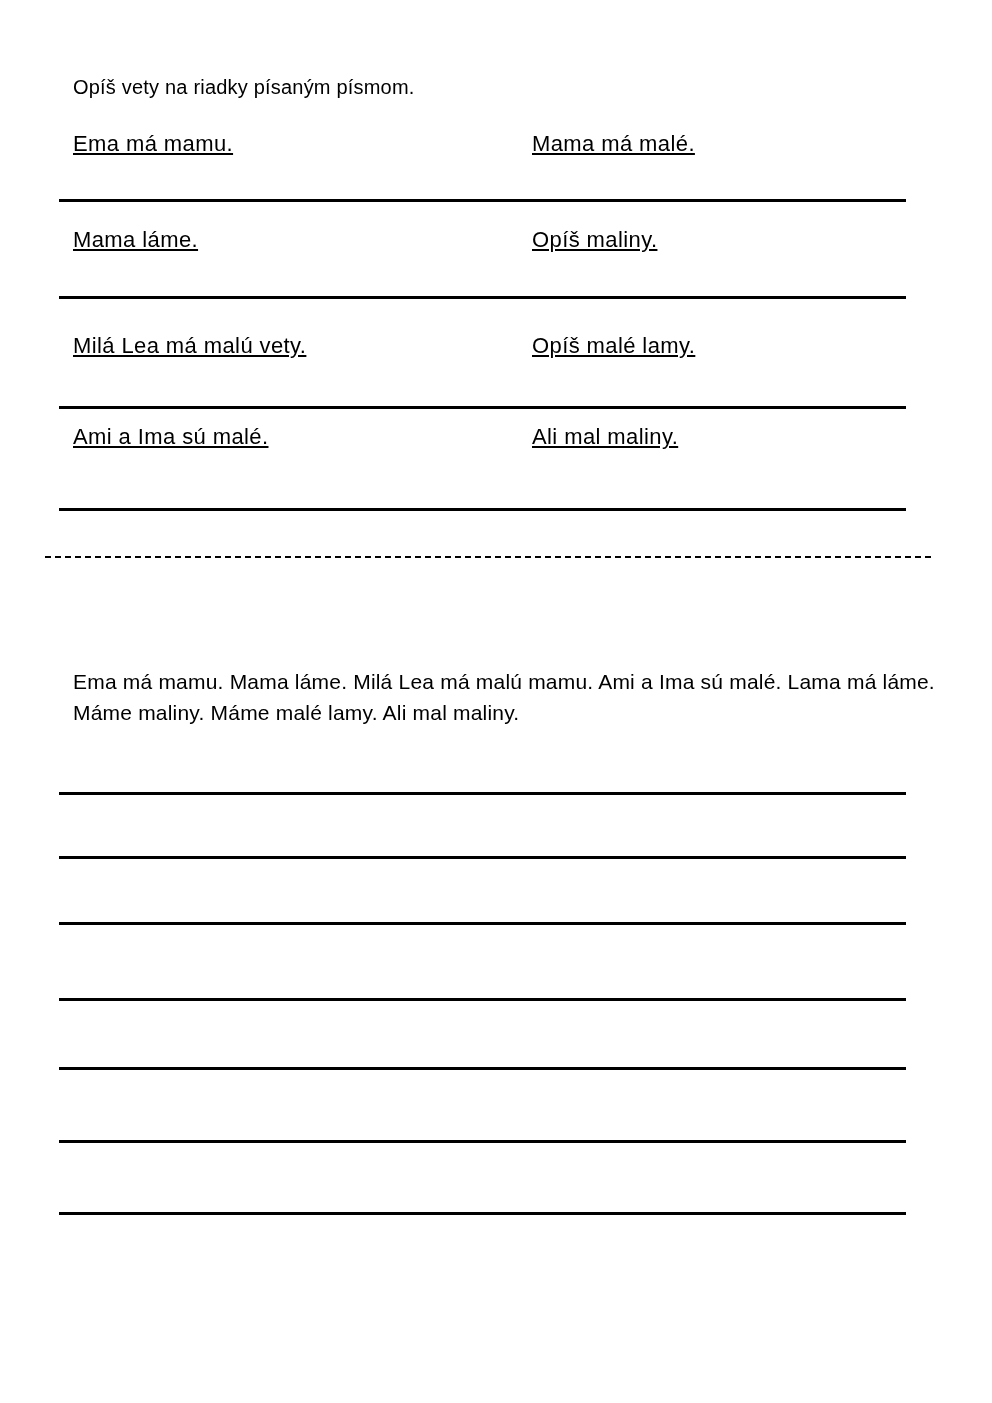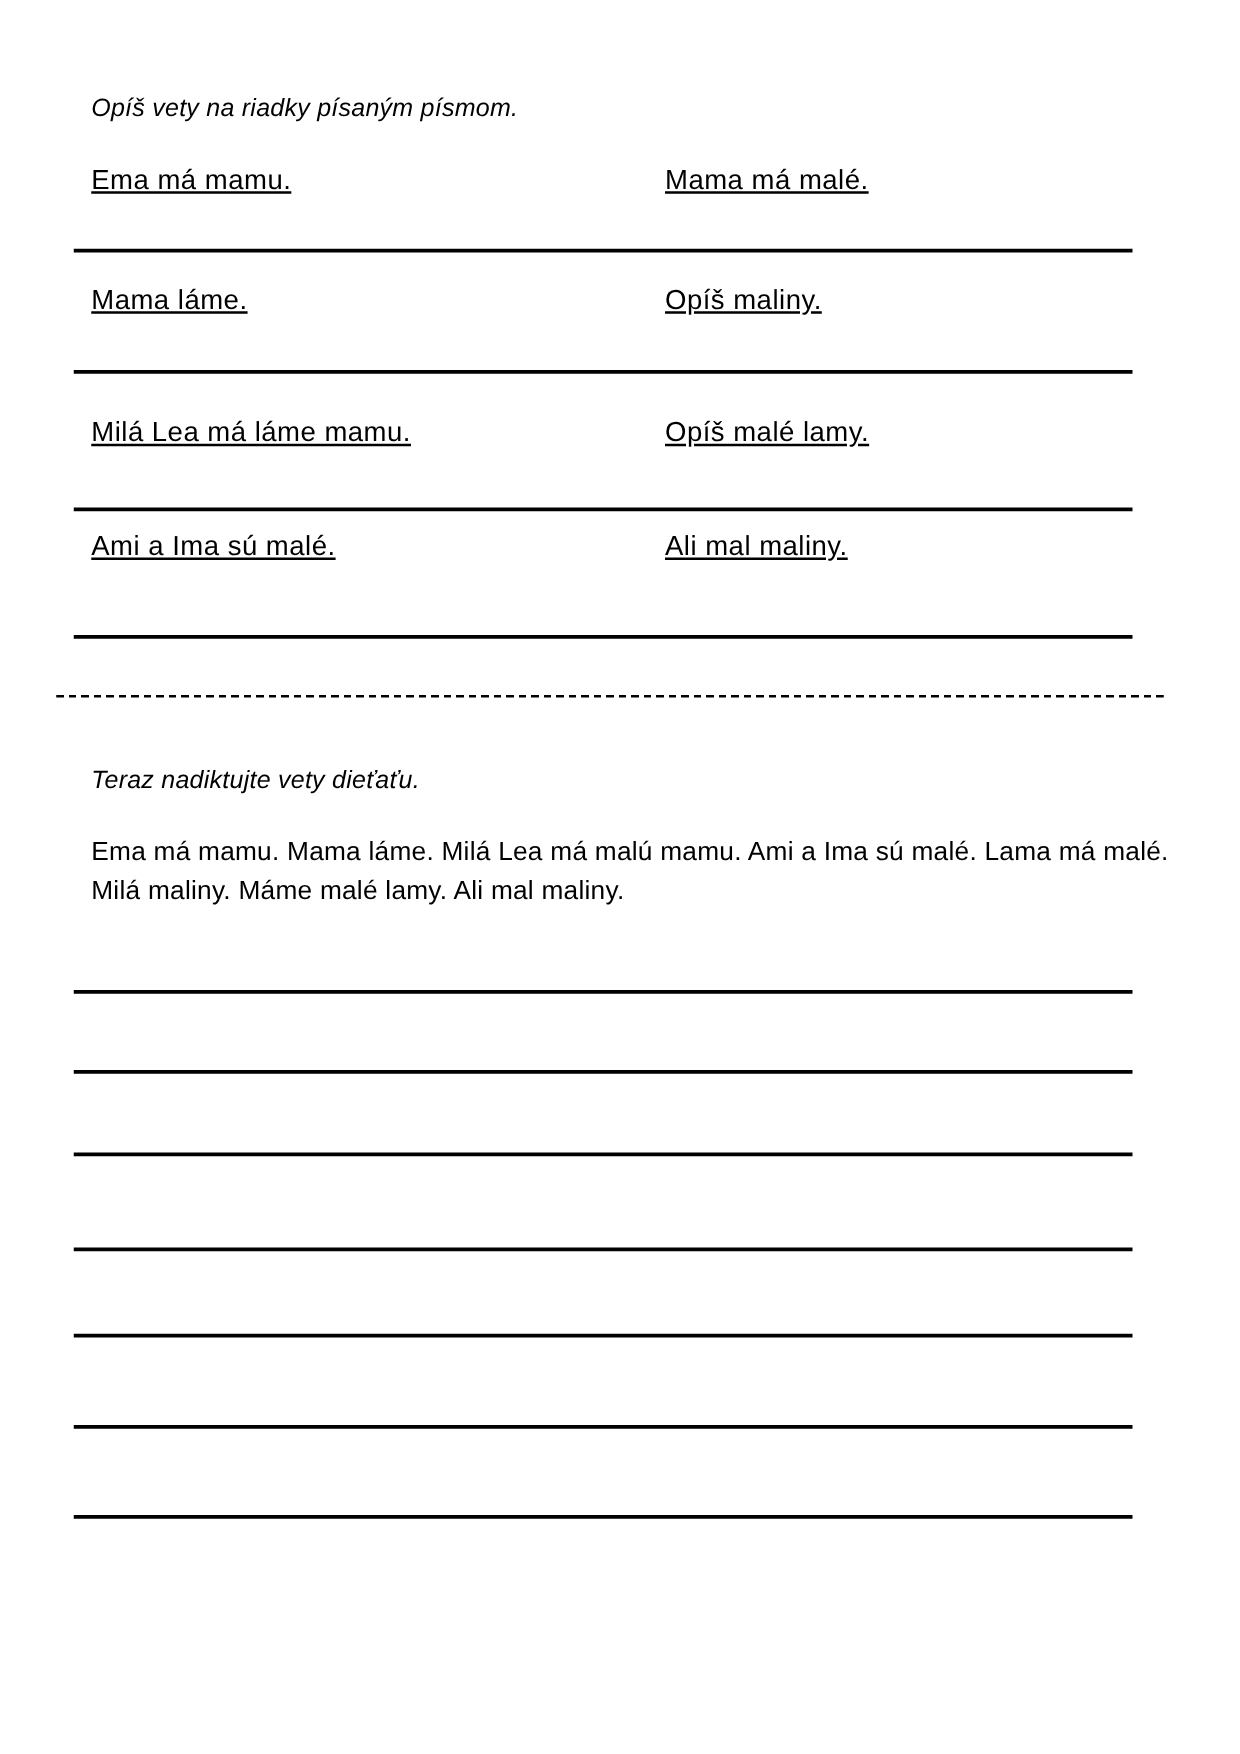--- a/index.html
+++ b/index.html
@@ -18,21 +18,20 @@
     color: #000000;
     overflow: hidden;
   }
   .instr {
     position: absolute;
     left: 73px;
     font-size: 20px;
     line-height: 24px;
     letter-spacing: 0.2px;
     white-space: nowrap;
-    font-style: italic;
   }
   .sent {
     position: absolute;
     font-size: 22px;
     line-height: 26px;
     letter-spacing: 0.4px;
     white-space: nowrap;
     text-decoration: underline;
   }
   .sent.left-col  { left: 73px;  }
@@ -70,33 +69,32 @@
   <div class="instr" style="top:75px">Opíš vety na riadky písaným písmom.</div>
 
   <div class="sent left-col" style="top:131px">Ema má mamu.</div>
   <div class="sent right-col" style="top:131px">Mama má malé.</div>
   <div class="write-line" style="top:199px"></div>
 
   <div class="sent left-col" style="top:227px">Mama láme.</div>
   <div class="sent right-col" style="top:227px">Opíš maliny.</div>
   <div class="write-line" style="top:296px"></div>
 
-  <div class="sent left-col" style="top:333px">Milá Lea má láme mamu.</div>
+  <div class="sent left-col" style="top:333px">Milá Lea má malú vety.</div>
   <div class="sent right-col" style="top:333px">Opíš malé lamy.</div>
   <div class="write-line" style="top:406px"></div>
 
   <div class="sent left-col" style="top:424px">Ami a Ima sú malé.</div>
   <div class="sent right-col" style="top:424px">Ali mal maliny.</div>
   <div class="write-line" style="top:508px"></div>
 
   <div class="dashed-sep"></div>
 
-  <div class="instr" style="top:612px">Teraz nadiktujte vety dieťaťu.</div>
 
-  <div class="para">Ema má mamu. Mama láme. Milá Lea má malú mamu. Ami a Ima sú malé. Lama má malé. Milá maliny. Máme malé lamy. Ali mal maliny.</div>
+  <div class="para">Ema má mamu. Mama láme. Milá Lea má malú mamu. Ami a Ima sú malé. Lama má láme. Máme maliny. Máme malé lamy. Ali mal maliny.</div>
 
   <div class="write-line" style="top:792px"></div>
   <div class="write-line" style="top:856px"></div>
   <div class="write-line" style="top:922px"></div>
   <div class="write-line" style="top:998px"></div>
   <div class="write-line" style="top:1067px"></div>
   <div class="write-line" style="top:1140px"></div>
   <div class="write-line" style="top:1212px"></div>
 
 </div>

